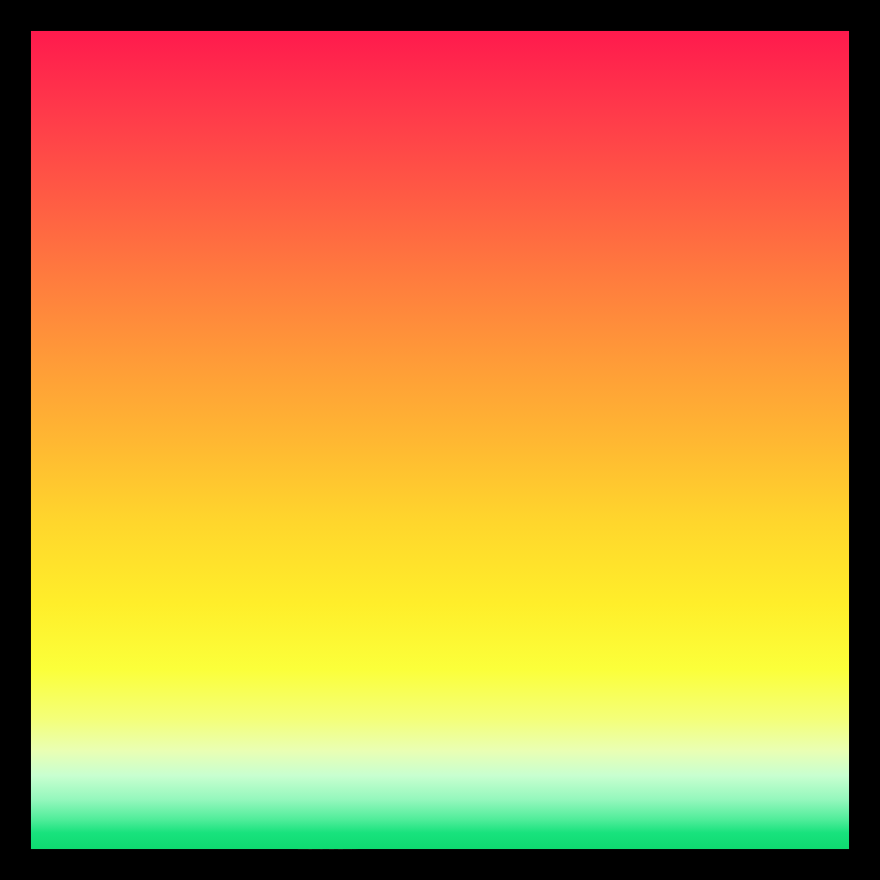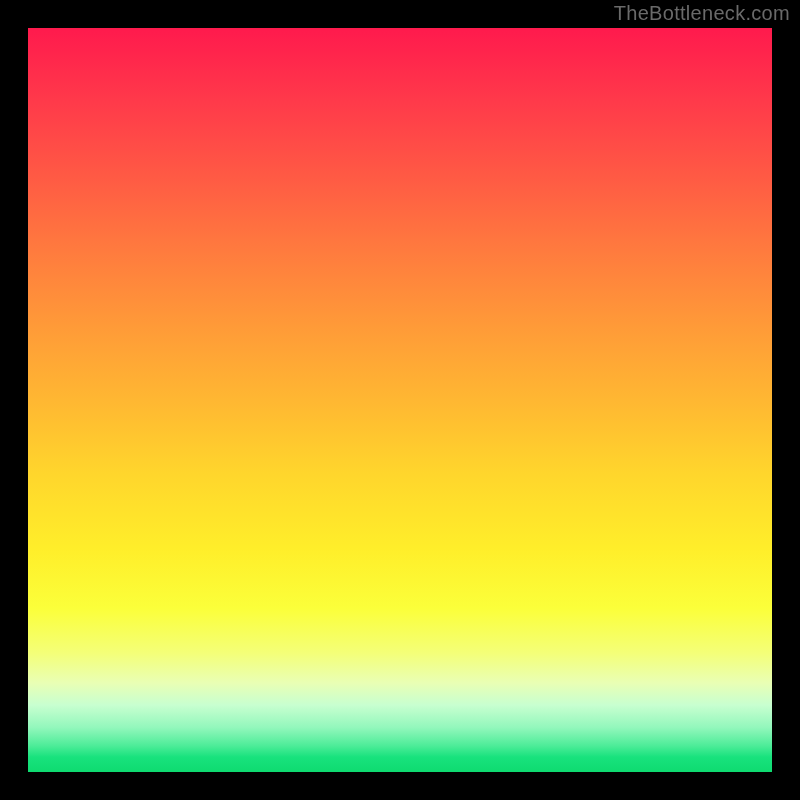--- a/index.html
+++ b/index.html
@@ -101,14 +101,13 @@
           <circle cx="328.85" cy="695.64" r="8" fill="#e98b84" stroke="#cf6f67" stroke-width="0"></circle>
           <circle cx="336.29" cy="680.76" r="8" fill="#e98b84" stroke="#cf6f67" stroke-width="0"></circle>
           <circle cx="342.24" cy="669.60" r="8" fill="#e98b84" stroke="#cf6f67" stroke-width="0"></circle>
           <circle cx="348.19" cy="656.95" r="8" fill="#e98b84" stroke="#cf6f67" stroke-width="0"></circle>
           <circle cx="353.40" cy="645.79" r="8" fill="#e98b84" stroke="#cf6f67" stroke-width="0"></circle>
           <circle cx="357.12" cy="638.35" r="8" fill="#e98b84" stroke="#cf6f67" stroke-width="0"></circle>
           <circle cx="360.84" cy="630.17" r="8" fill="#e98b84" stroke="#cf6f67" stroke-width="0"></circle>
         </g>
       </svg>
   </div>
-  <div class="watermark">TheBottleneck.com</div>
 </div>
 
 </body></html>

